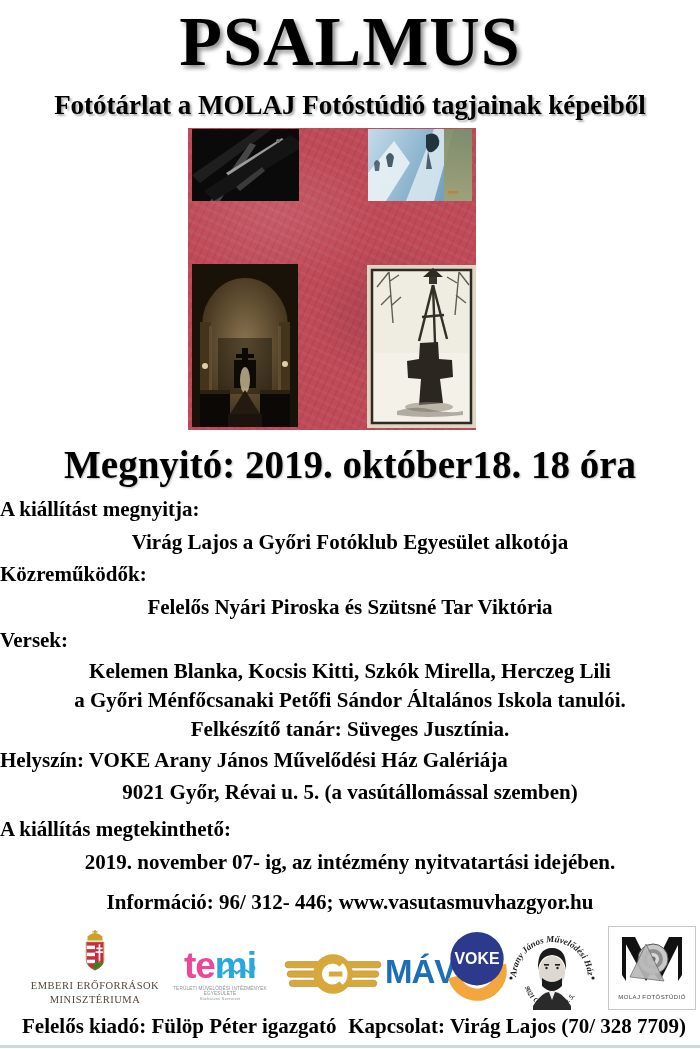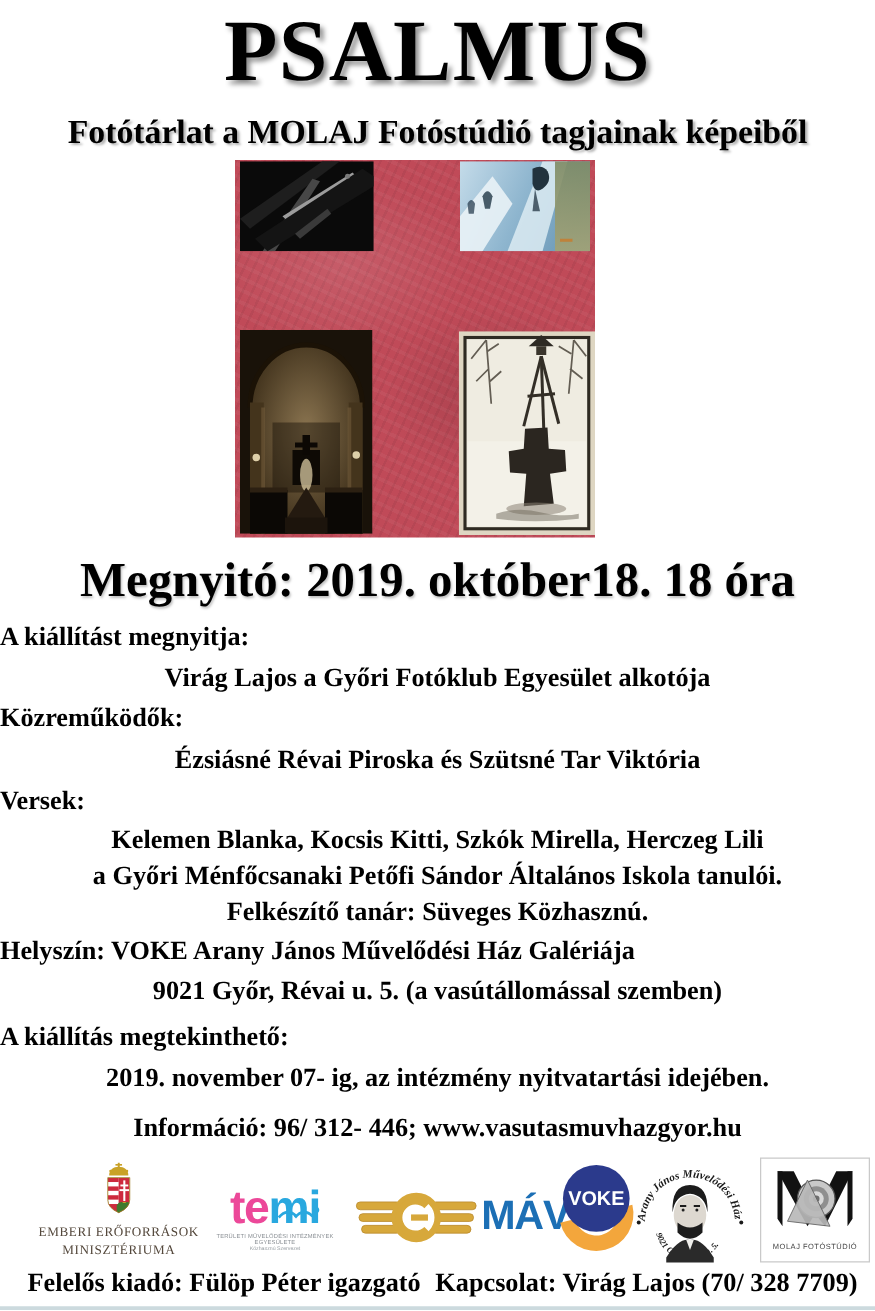--- a/index.html
+++ b/index.html
@@ -160,25 +160,25 @@
         <path d="M30,146 Q48,140 66,145 Q84,149 96,146 L96,150 Q60,154 30,150 Z" fill="#6e675a" opacity="0.5"></path>
       </svg>
     </div>
   </div>
 
   <div class="opening">Megnyitó: 2019. október18. 18 óra</div>
 
   <div class="bline left" style="top:497px">A kiállítást megnyitja:</div>
   <div class="bline center" style="top:530px">Virág Lajos a Győri Fotóklub Egyesület alkotója</div>
   <div class="bline left" style="top:562px">Közreműködők:</div>
-  <div class="bline center" style="top:595px">Ézsiásné Révai Piroska és Szütsné Tar Viktória</div>
+  <div class="bline center" style="top:595px">Felelős Nyári Piroska és Szütsné Tar Viktória</div>
   <div class="bline left" style="top:628px">Versek:</div>
   <div class="bline center" style="top:688px">a Győri Ménfőcsanaki Petőfi Sándor Általános Iskola tanulói.</div>
   <div class="bline center" style="top:659px">Kelemen Blanka, Kocsis Kitti, Szkók Mirella, Herczeg Lili</div>
-  <div class="bline center" style="top:717px">Felkészítő tanár: Süveges Közhasznú.</div>
+  <div class="bline center" style="top:717px">Felkészítő tanár: Süveges Jusztínia.</div>
   <div class="bline left" style="top:748px">Helyszín: VOKE Arany János Művelődési Ház Galériája</div>
   <div class="bline center" style="top:780px">9021 Győr, Révai u. 5. (a vasútállomással szemben)</div>
   <div class="bline left" style="top:817px">A kiállítás megtekinthető:</div>
   <div class="bline center" style="top:850px">2019. november 07- ig, az intézmény nyitvatartási idejében.</div>
   <div class="bline center" style="top:890px">Információ: 96/ 312- 446; www.vasutasmuvhazgyor.hu</div>
 
   <div class="logo ministry">
     <span>
       <svg width="44" height="44" viewBox="0 0 40 40">
         <defs>

